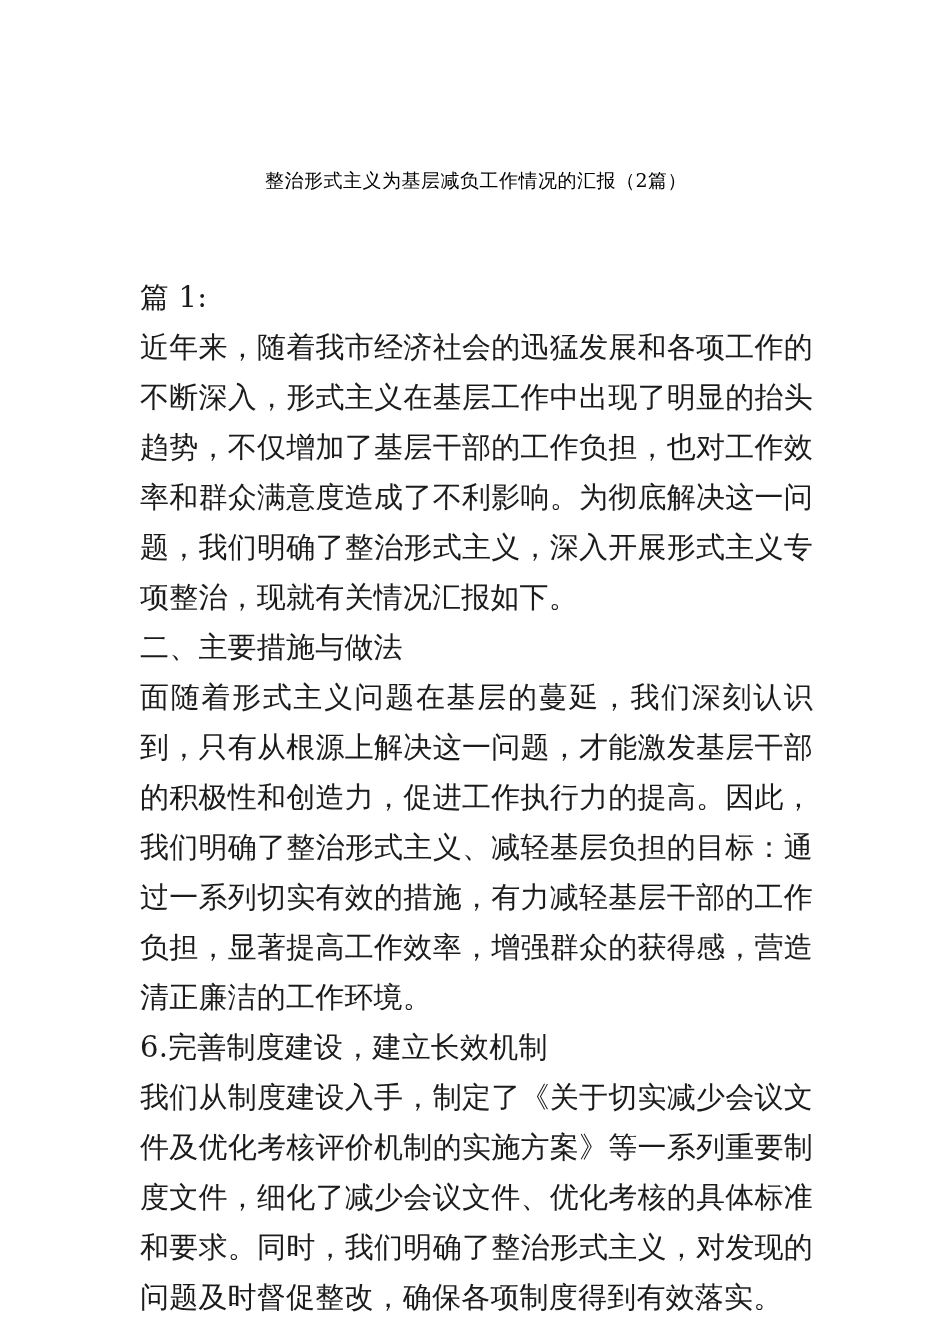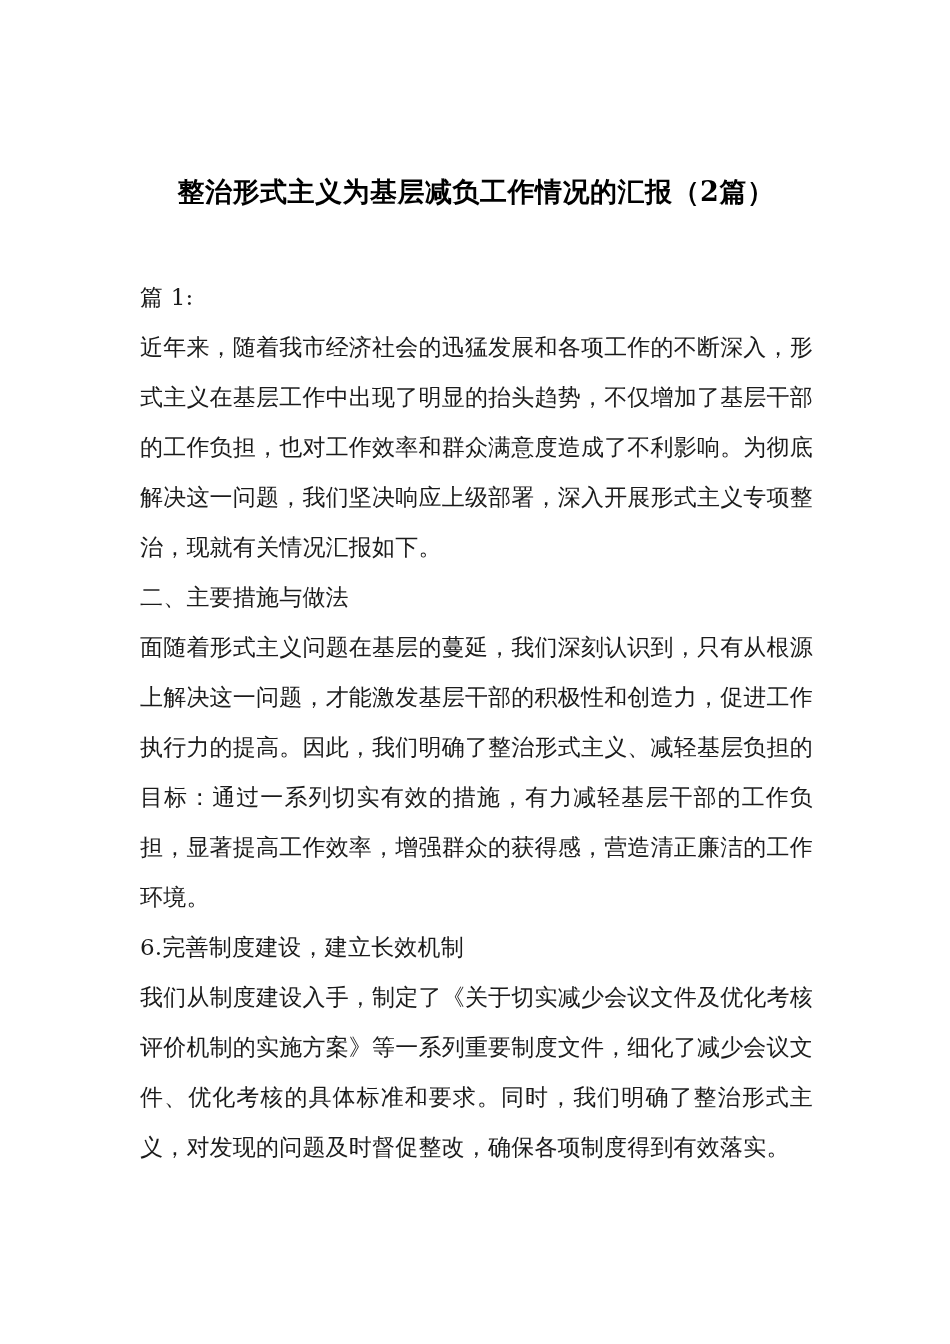--- a/index.html
+++ b/index.html
@@ -19,37 +19,36 @@
     position: absolute;
     inset: 0;
     background: #ffffff;
   }
   .doc-title {
     position: absolute;
     left: 140px;
     top: 158px;
     width: 672px;
     text-align: center;
-    font-size: 27px;
-    font-weight: bold;
+    font-size: 19px;
+    font-weight: normal;
     letter-spacing: 0.5px;
     line-height: 44px;
     color: #000000;
     font-family: "DejaVu Serif", "Liberation Serif", serif;
     white-space: nowrap;
-    margin-top: 12px;
   }
   .body-block {
     position: absolute;
     left: 140px;
     top: 272px;
     width: 673px;
   }
   .para {
-    font-size: 23px;
+    font-size: 29px;
     line-height: 50px;
     color: #1b1b1b;
     text-align: justify;
     text-justify: inter-character;
     letter-spacing: 0.2px;
     margin: 0;
     font-family: "DejaVu Serif", "Liberation Serif", serif;
   }
   .para.nojustify {
     text-align: left;
@@ -59,21 +58,21 @@
 <body>
 
 <div class="page">
 
   <div class="doc-title">整治形式主义为基层减负工作情况的汇报（2篇）</div>
 
   <div class="body-block">
 
     <p class="para nojustify">篇 1:</p>
 
-    <p class="para">近年来，随着我市经济社会的迅猛发展和各项工作的不断深入，形式主义在基层工作中出现了明显的抬头趋势，不仅增加了基层干部的工作负担，也对工作效率和群众满意度造成了不利影响。为彻底解决这一问题，我们坚决响应上级部署，深入开展形式主义专项整治，现就有关情况汇报如下。</p>
+    <p class="para">近年来，随着我市经济社会的迅猛发展和各项工作的不断深入，形式主义在基层工作中出现了明显的抬头趋势，不仅增加了基层干部的工作负担，也对工作效率和群众满意度造成了不利影响。为彻底解决这一问题，我们明确了整治形式主义，深入开展形式主义专项整治，现就有关情况汇报如下。</p>
 
 
     <p class="para nojustify">二、主要措施与做法</p>
 
     <p class="para">面随着形式主义问题在基层的蔓延，我们深刻认识到，只有从根源上解决这一问题，才能激发基层干部的积极性和创造力，促进工作执行力的提高。因此，我们明确了整治形式主义、减轻基层负担的目标：通过一系列切实有效的措施，有力减轻基层干部的工作负担，显著提高工作效率，增强群众的获得感，营造清正廉洁的工作环境。</p>
 
     <p class="para nojustify">6.完善制度建设，建立长效机制</p>
 
     <p class="para">我们从制度建设入手，制定了《关于切实减少会议文件及优化考核评价机制的实施方案》等一系列重要制度文件，细化了减少会议文件、优化考核的具体标准和要求。同时，我们明确了整治形式主义，对发现的问题及时督促整改，确保各项制度得到有效落实。</p>
 

